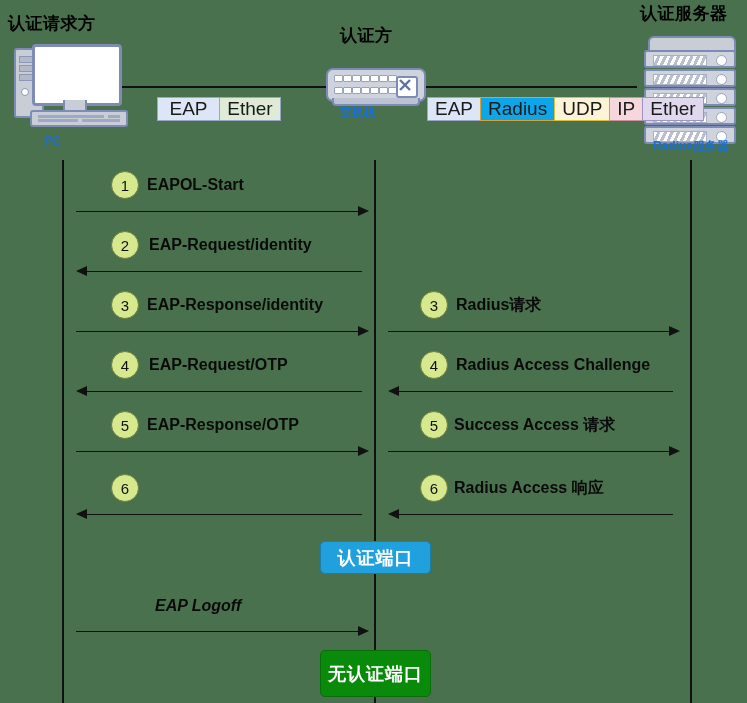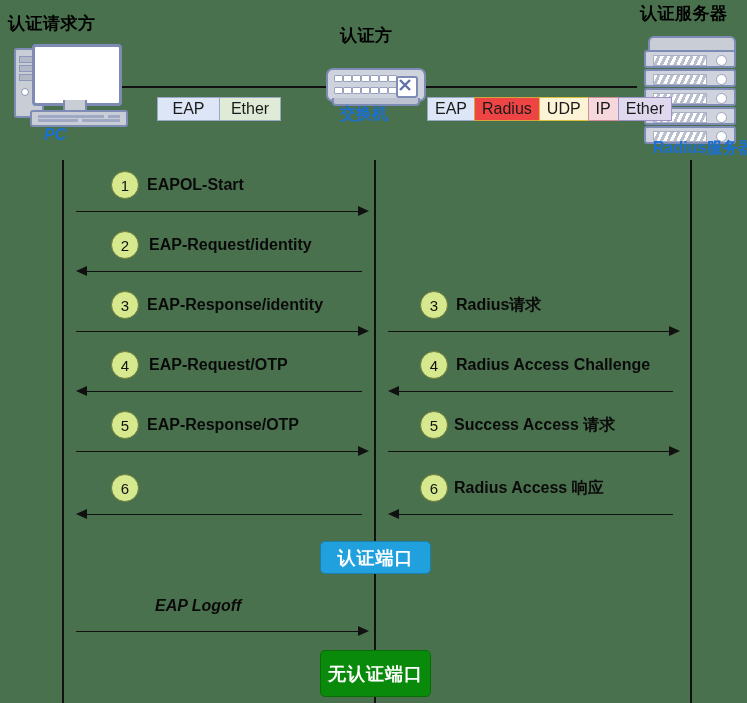--- a/index.html
+++ b/index.html
@@ -22,21 +22,21 @@
     color: #000000;
     font-weight: bold;
     font-size: 17px;
     letter-spacing: .5px;
     white-space: nowrap;
   }
   .actor-caption {
     position: absolute;
     color: #1a6fd4;
     font-weight: bold;
-    font-size: 16px;
+    font-size: 12px;
     white-space: nowrap;
   }
 
   
   .wire {
     position: absolute;
     height: 0;
     border-top: 2px solid #111;
   }
 
@@ -44,21 +44,21 @@
   .stack {
     position: absolute;
     display: flex;
     height: 24px;
     align-items: stretch;
   }
   .stack .cell {
     display: flex;
     align-items: center;
     justify-content: center;
-    font-size: 16px;
+    font-size: 19px;
     color: #1a1a1a;
     padding: 0 7px;
     border: 1px solid #9aa7c4;
     border-right-width: 0;
     box-sizing: border-box;
     white-space: nowrap;
   }
   .stack .cell:last-child { border-right-width: 1px; }
 
   
@@ -221,21 +221,21 @@
     </div>
     <div class="pc-mon"></div>
     <div class="pc-neck"></div>
     <div class="pc-kb">
       <div class="k" style="left:6px;  width:66px;"></div>
       <div class="k" style="left:76px; width:12px;"></div>
       <div class="k" style="left:6px;  width:40px; top:7px;"></div>
       <div class="k" style="left:50px; width:38px; top:7px;"></div>
     </div>
   </div>
-  <div class="actor-caption" style="left:44px; top:126px;font-style:italic;">PC</div>
+  <div class="actor-caption" style="left:44px; top:134px;">PC</div>
 
   <div class="dev" style="left:326px; top:62px; width:100px; height:46px;">
     <div class="sw-body">
       <div class="sw-port" style="left:6px;  top:5px;"></div>
       <div class="sw-port" style="left:15px; top:5px;"></div>
       <div class="sw-port" style="left:24px; top:5px;"></div>
       <div class="sw-port" style="left:33px; top:5px;"></div>
       <div class="sw-port" style="left:42px; top:5px;"></div>
       <div class="sw-port" style="left:51px; top:5px;"></div>
       <div class="sw-port" style="left:60px; top:5px;"></div>
@@ -281,21 +281,21 @@
   </div>
   <div class="actor-caption" style="left:625px; top:138px;margin-left:28px;">Radius服务器</div>
 
   <div class="stack" style="left:157px; top:97px;">
     <div class="cell" style="background:#dce6f6; min-width:62px;">EAP</div>
     <div class="cell" style="background:#dfebd6; min-width:62px;">Ether</div>
   </div>
 
   <div class="stack" style="left:427px; top:97px;">
     <div class="cell" style="background:#dce6f6;">EAP</div>
-    <div class="cell" style="background:#ef4444; border-color:#d6a43c;">Radius</div>
+    <div class="cell" style="background:#0ea5e9; border-color:#d6a43c;">Radius</div>
     <div class="cell" style="background:#fdf4d8; border-color:#d6c03c;">UDP</div>
     <div class="cell" style="background:#f6d8dc; border-color:#cf8e98;">IP</div>
     <div class="cell" style="background:#e0d9ee; border-color:#9f92c4;">Ether</div>
   </div>
 
   <div class="lifeline" style="left:62px;  top:160px; height:543px;"></div>
   <div class="lifeline" style="left:374px; top:160px; height:543px;"></div>
   <div class="lifeline" style="left:690px; top:160px; height:543px;"></div>
 
   <div class="msg-num" style="left:111px; top:171px;">1</div>

